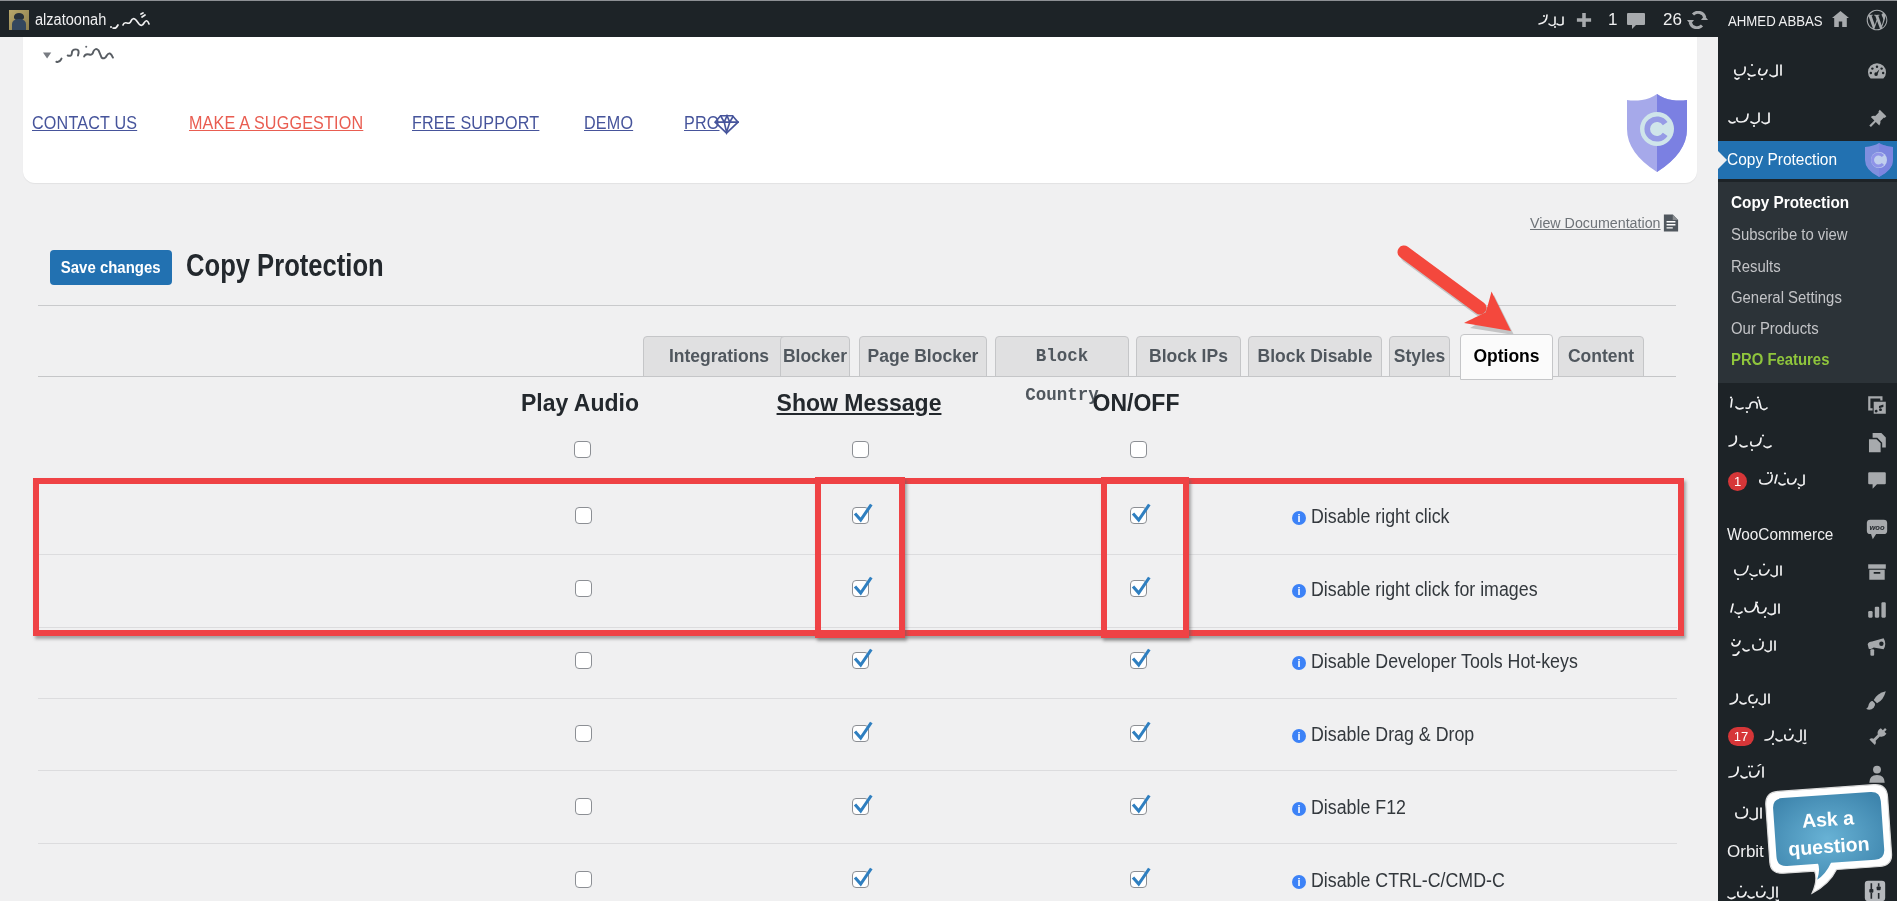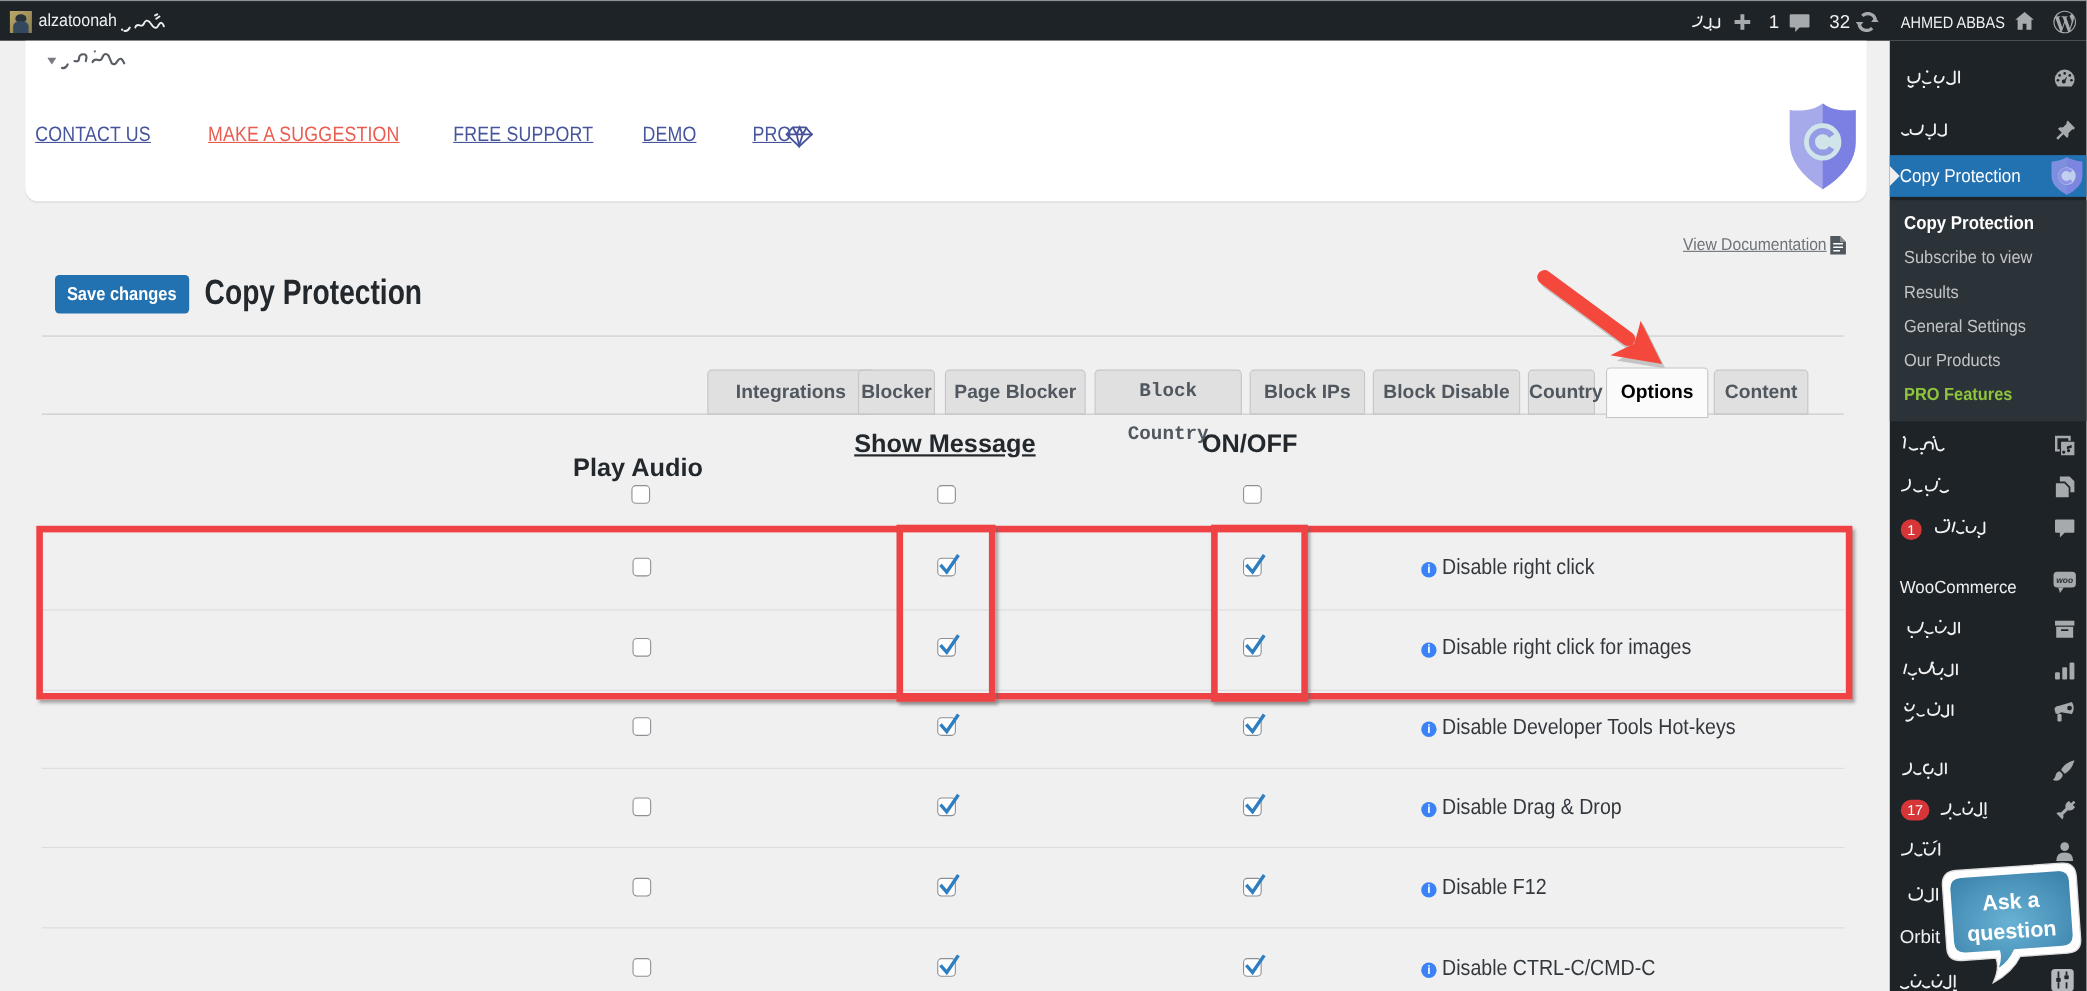--- a/index.html
+++ b/index.html
@@ -61,21 +61,21 @@
   </svg>
 
   <svg class="abs" style="left:1576px;top:11px;" width="16" height="16" viewBox="0 0 18 18">
     <path d="M7 1 h4 v6 h6 v4 h-6 v6 h-4 v-6 h-6 v-4 h6 z" fill="#a7aaad"></path>
   </svg>
   <div class="abs txt" style="left:1608px;top:9px;font-size:17px;">1</div>
 
   <svg class="abs" style="left:1626px;top:11px;" width="20" height="18" viewBox="0 0 20 18">
     <path d="M2 1 h16 q1 0 1 1 v10 q0 1 -1 1 h-8 l-4 4 v-4 h-4 q-1 0 -1 -1 v-10 q0 -1 1 -1 z" fill="#a7aaad"></path>
   </svg>
-  <div class="abs txt" style="left:1663px;top:9px;font-size:17px;">32</div>
+  <div class="abs txt" style="left:1663px;top:9px;font-size:17px;">26</div>
 
   <svg class="abs" style="left:1687px;top:10px;" width="21" height="18" viewBox="0 0 21 18">
     <g fill="none" stroke="#a7aaad" stroke-width="3">
       <path d="M3.2 11.5 a7 7 0 0 0 11.8 3"></path>
       <path d="M17.8 6.5 a7 7 0 0 0 -11.8 -3"></path>
     </g>
     <g fill="#a7aaad">
       <path d="M0 9 l7 0 -3.5 4.5 z"></path>
       <path d="M21 9 l-7 0 3.5 -4.5 z"></path>
     </g>
@@ -378,26 +378,26 @@
   <div class="abs" style="left:50px;top:250px;width:122px;height:35px;background:#2271b1;border-radius:4px;color:#fff;font-size:17px;font-weight:bold;text-align:center;line-height:35px;"><span style="display:inline-block;transform:scaleX(.88);">Save changes</span></div>
   <div class="abs" style="left:186px;top:247px;font-size:32px;font-weight:bold;color:#23282d;transform:scaleX(.8);transform-origin:0 0;">Copy Protection</div>
   <div class="abs" style="left:38px;top:305px;width:1638px;height:1px;background:#c9cacc;"></div>
 
   <div class="tab" style="left:643px;width:152px;">Integrations</div>
   <div class="tab" style="left:780px;width:70px;">Blocker</div>
   <div class="tab" style="left:859px;width:128px;">Page Blocker</div>
   <div class="tab" style="left:995px;width:134px;font-family:Liberation Mono, monospace;">Block Country</div>
   <div class="tab" style="left:1136px;width:105px;">Block IPs</div>
   <div class="tab" style="left:1248px;width:134px;">Block Disable</div>
-  <div class="tab" style="left:1389px;width:61px;">Country</div>
+  <div class="tab" style="left:1389px;width:61px;">Styles</div>
   <div class="tab" style="left:1460px;width:93px;background:#fbfbfb;color:#000;top:334px;height:46px;z-index:3;line-height:42px;">Options</div>
   <div class="tab" style="left:1558px;width:86px;">Content</div>
   <div class="abs" style="left:38px;top:376px;width:1638px;height:1px;background:#c5c6c8;z-index:2;"></div>
 
-  <div class="colhead" style="left:580px;top:412px;">Play Audio</div>
+  <div class="colhead" style="left:580px;top:390px;">Play Audio</div>
   <div class="colhead" style="left:859px;top:390px;text-decoration:underline;">Show Message</div>
   <div class="colhead" style="left:1136px;top:390px;">ON/OFF</div>
 
   <div class="chk" style="left:574px;top:441px;"></div>
   <div class="chk" style="left:852px;top:441px;"></div>
   <div class="chk" style="left:1130px;top:441px;"></div>
 
   <div class="sep" style="top:554px;"></div>
   <div class="sep" style="top:627px;"></div>
   <div class="sep" style="top:698px;"></div>

